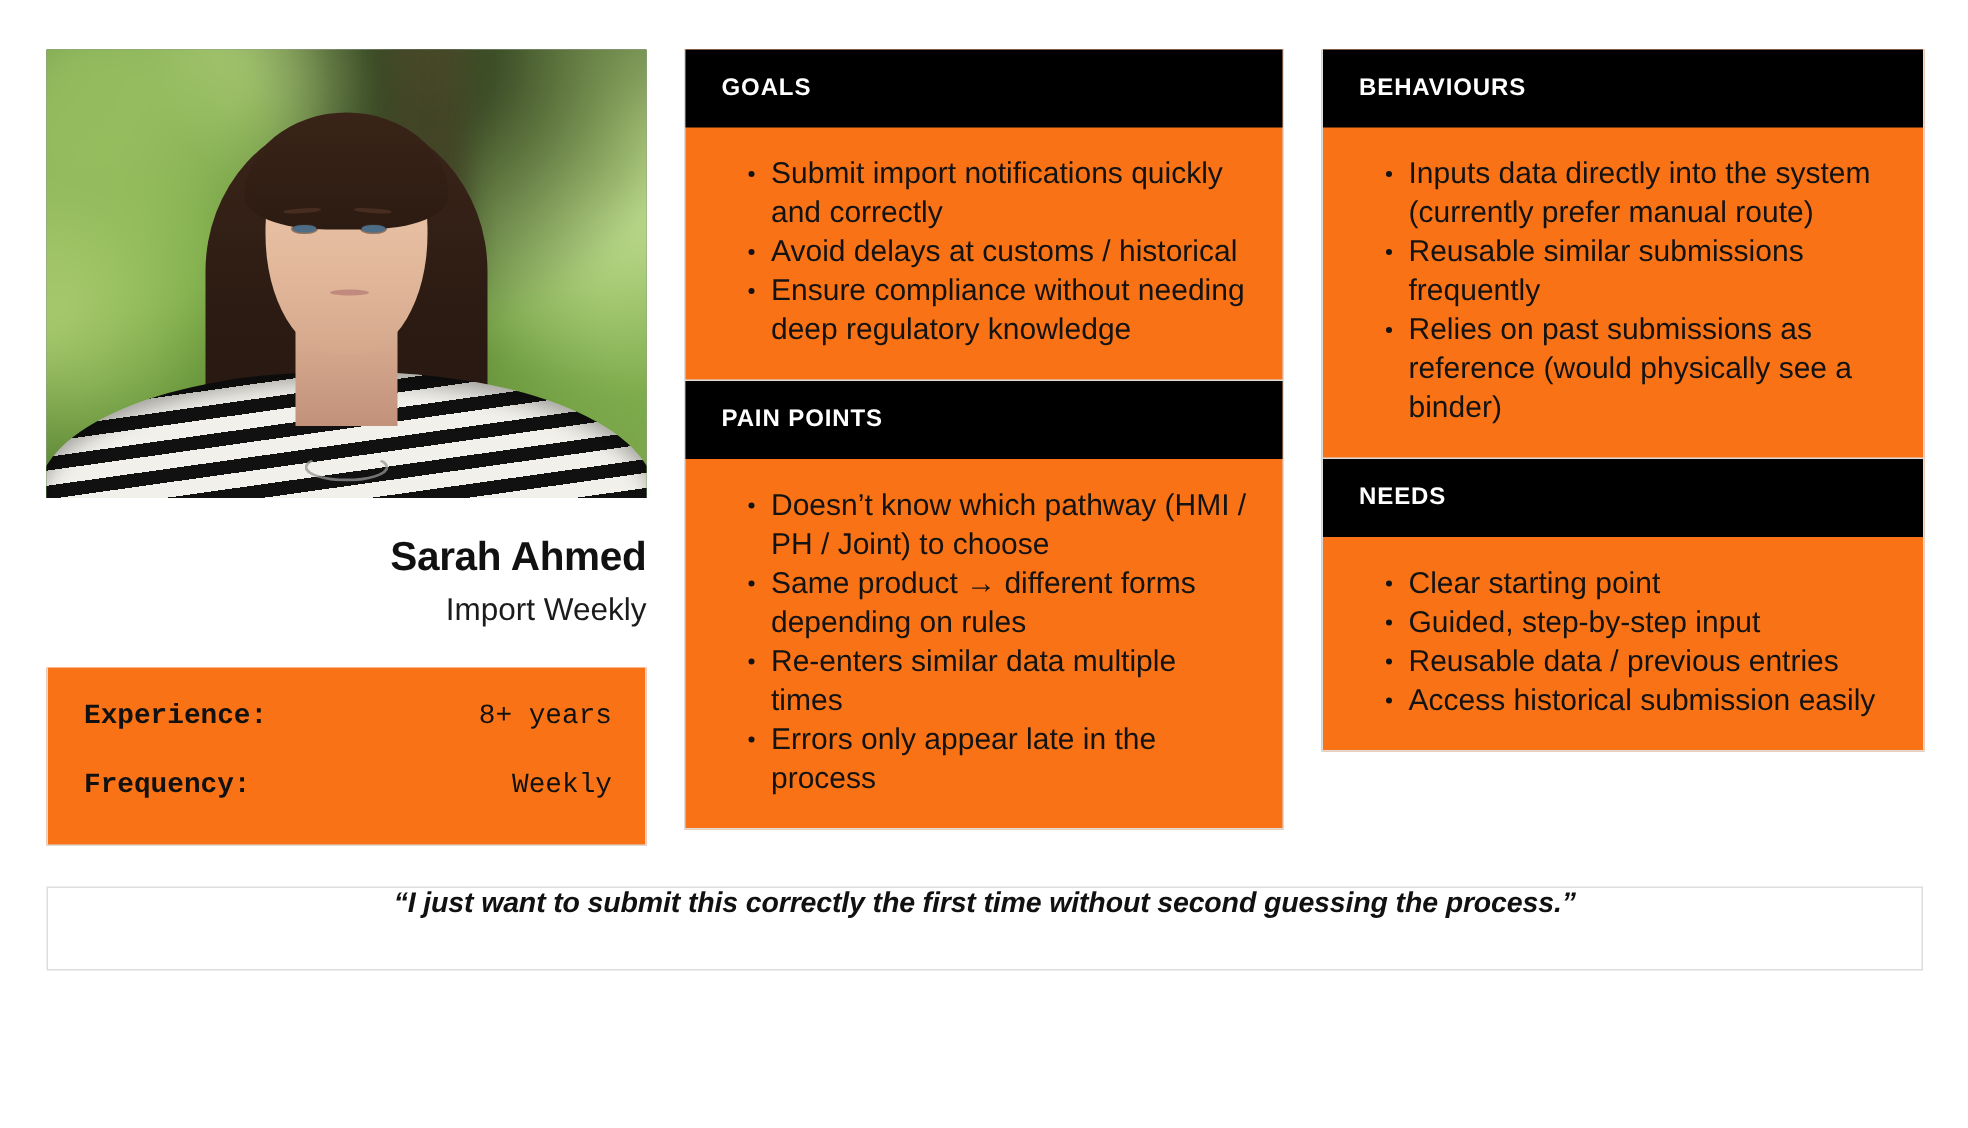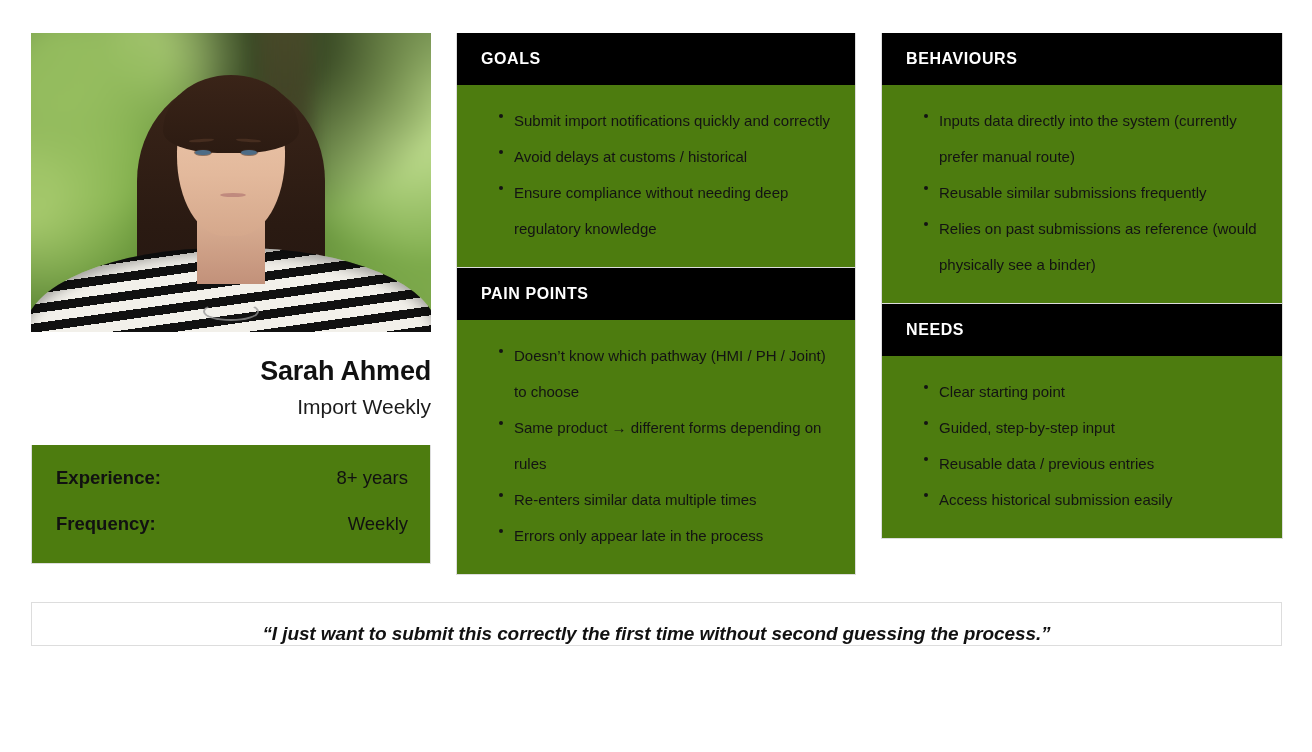--- a/index.html
+++ b/index.html
@@ -183,21 +183,21 @@
     font-size: 21px;
     font-weight: normal;
     color: #1b1b1b;
     line-height: 1.2;
   }
 
   
   .card {
     border: 1px solid #dddddd;
     border-top: none;
-    background: #4d7c0f;
+    background: #f97316;
     box-sizing: border-box;
   }
   .card-head {
     background: #000000;
     color: #ffffff;
     font-size: 16px;
     font-weight: bold;
     letter-spacing: 0.6px;
     padding: 17px 0 17px 24px;
     box-sizing: border-box;
@@ -206,62 +206,62 @@
     padding: 18px 22px 20px 22px;
     box-sizing: border-box;
   }
   ul.bullets {
     margin: 0;
     padding: 0 0 0 20px;
     list-style: none;
   }
   ul.bullets li {
     position: relative;
-    font-size: 15px;
-    line-height: 36px;
+    font-size: 20px;
+    line-height: 26px;
     color: #131313;
     margin: 0 0 0 0;
     padding-left: 15px;
   }
   ul.bullets li::before {
     content: "";
     position: absolute;
     left: 0;
     top: 11px;
     width: 4px;
     height: 4px;
     border-radius: 50%;
     background: #131313;
   }
 
   
   .about-card { margin-top: 26px; }
-  .about-body { padding: 20px 22px 26px 24px; }
+  .about-body { padding: 20px 22px 26px 24px; font-family: Liberation Mono, monospace; }
   .about-row {
     display: flex;
     justify-content: space-between;
     align-items: baseline;
     font-size: 18.5px;
     line-height: 26px;
   }
   .about-row + .about-row { margin-top: 20px; }
   .about-label { font-weight: bold; color: #111111; }
   .about-value { font-weight: normal; color: #111111; }
 
   
   .stack-gap { }
 
   
   .quote {
     margin: 27px 1px 0 0;
     border: 1px solid #dddddd;
     background: #ffffff;
-    height: 44px;
+    height: 56px;
     display: flex;
-    align-items: flex-end;
+    align-items: flex-start;
     justify-content: center;
     box-sizing: border-box;
   }
   .quote-text {
     font-size: 19px;
     font-weight: bold;
     font-style: italic;
     color: #111111;
     letter-spacing: -0.1px;
   }

